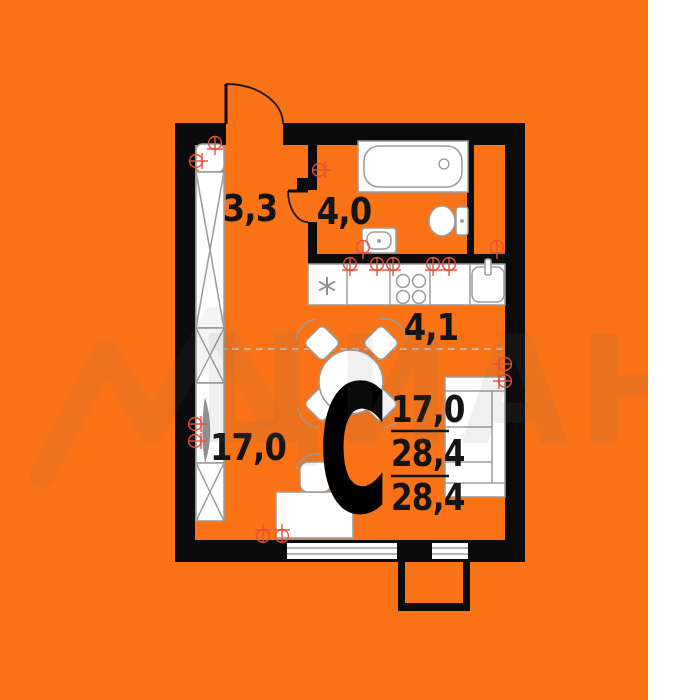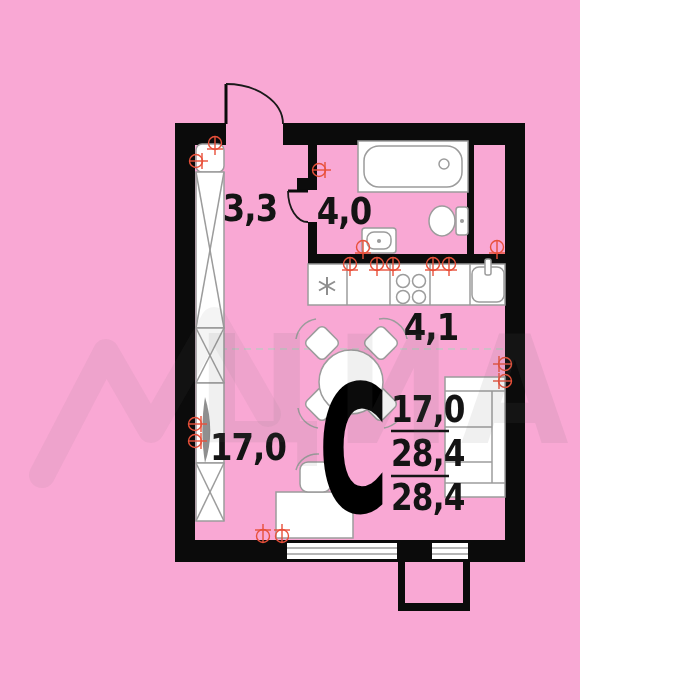--- a/index.html
+++ b/index.html
@@ -1,17 +1,17 @@
 <!DOCTYPE html>
 <html><head>
 <meta charset="utf-8">
 <style>
   html,body{margin:0;padding:0;background:#ffffff;}
   .canvas{
-    position:relative;width:580px;height:700px;background:#f9a8d4;overflow:hidden;
+    position:relative;width:648px;height:700px;background:#f97316;overflow:hidden;
     font-family:"DejaVu Sans", sans-serif;
   }
   .layer{position:absolute;left:0;top:0;width:700px;height:700px;}
   svg text{font-family:"DejaVu Sans", sans-serif;}
   .room-label{font-weight:bold;fill:#141414;font-size:38px;letter-spacing:-1px;}
   .area-num{font-weight:bold;fill:#141414;font-size:38px;letter-spacing:-1px;}
   .studio-letter{font-weight:bold;fill:#000;stroke:#000;stroke-width:5px;}
   .wm-text{font-weight:bold;fill:rgba(110,110,110,0.10);letter-spacing:10px;font-size:150px;}
 </style>
 </head>

